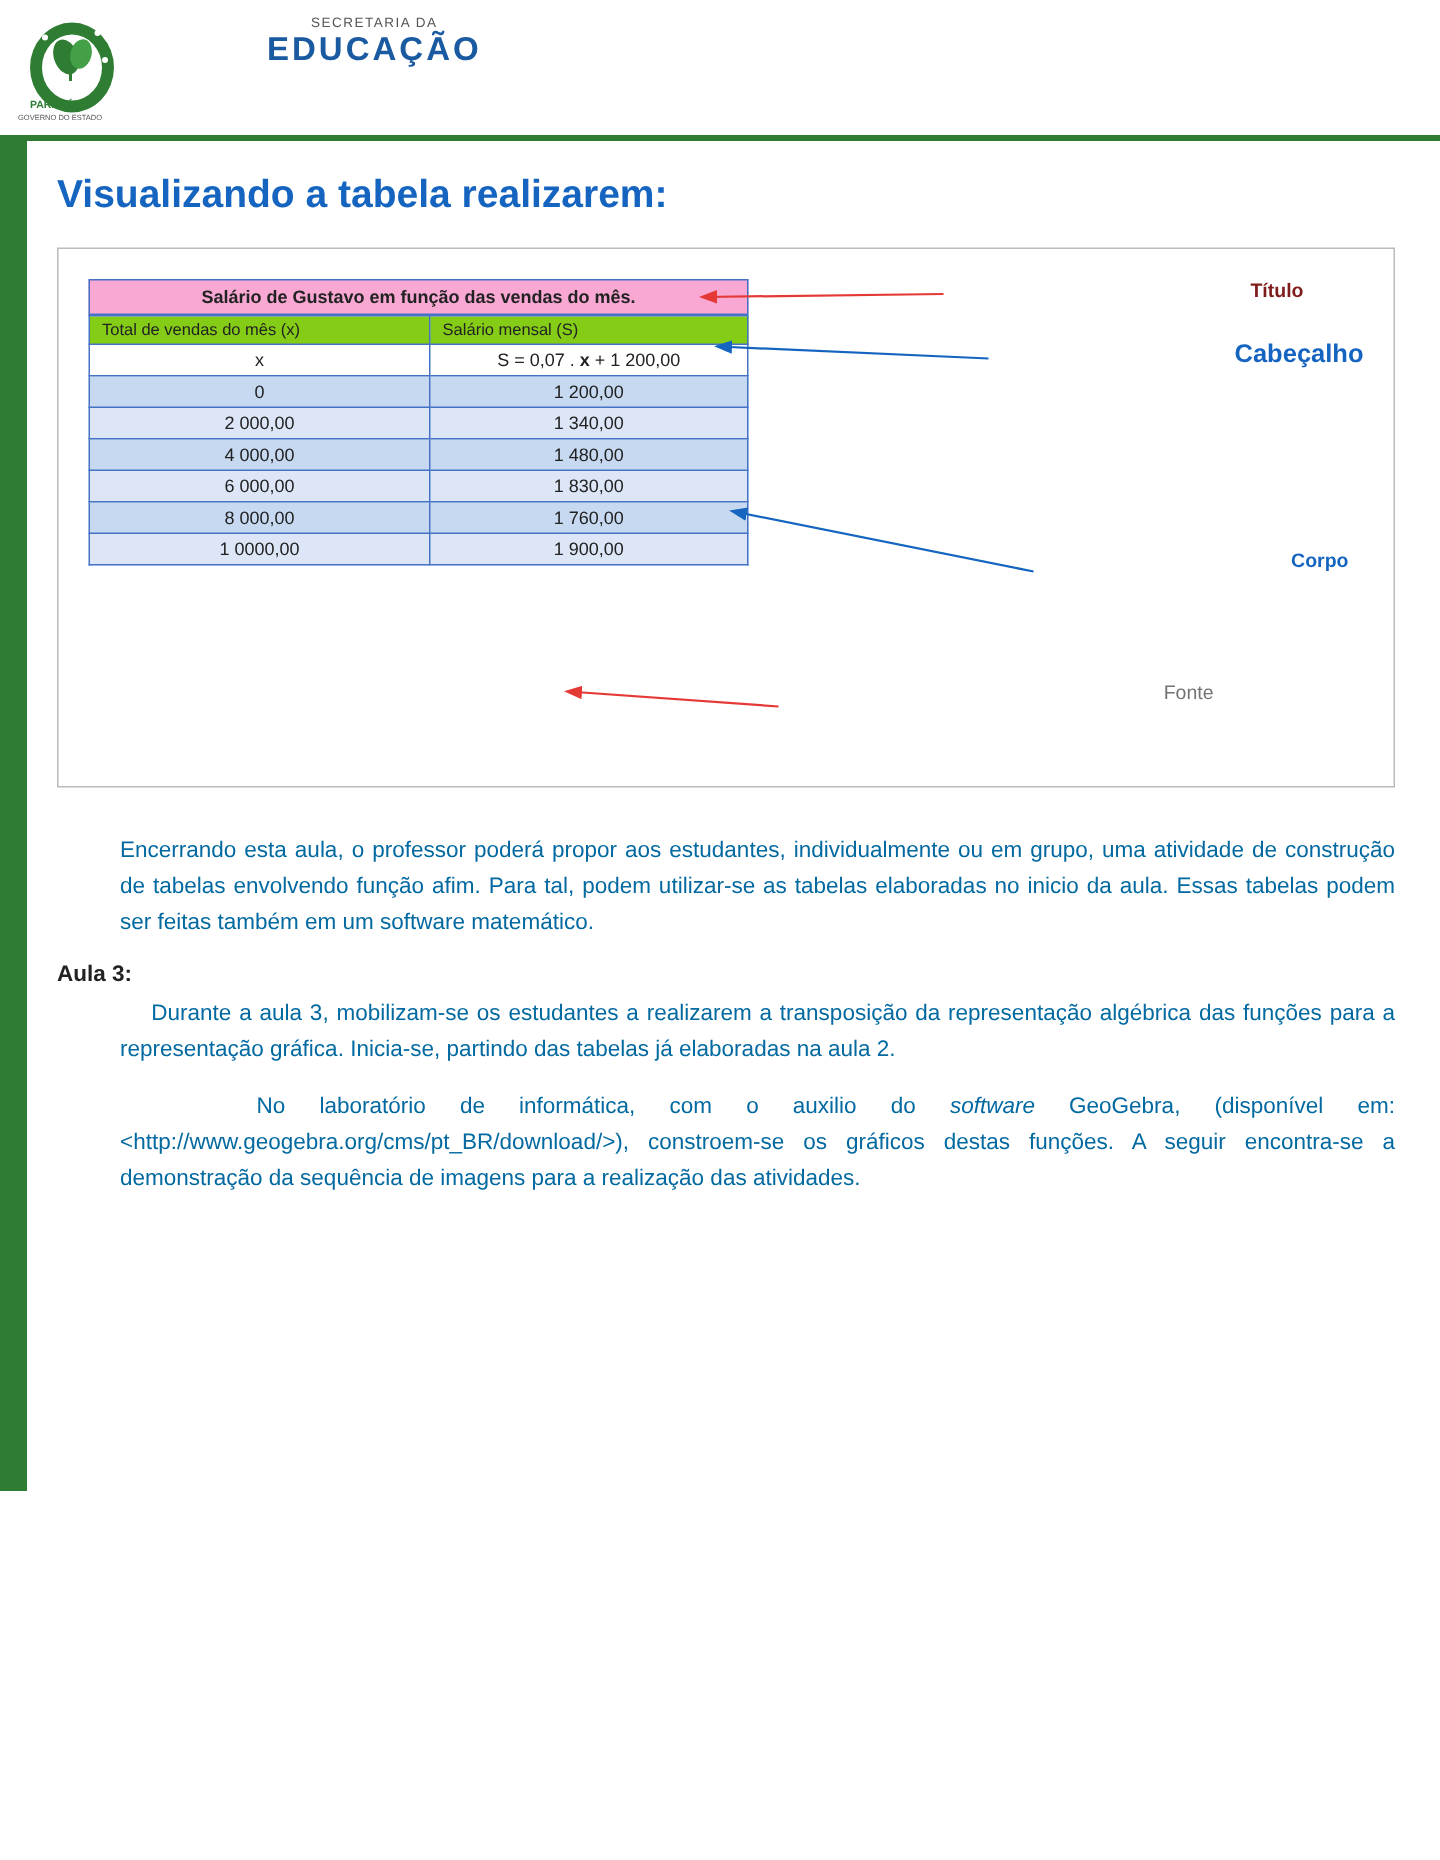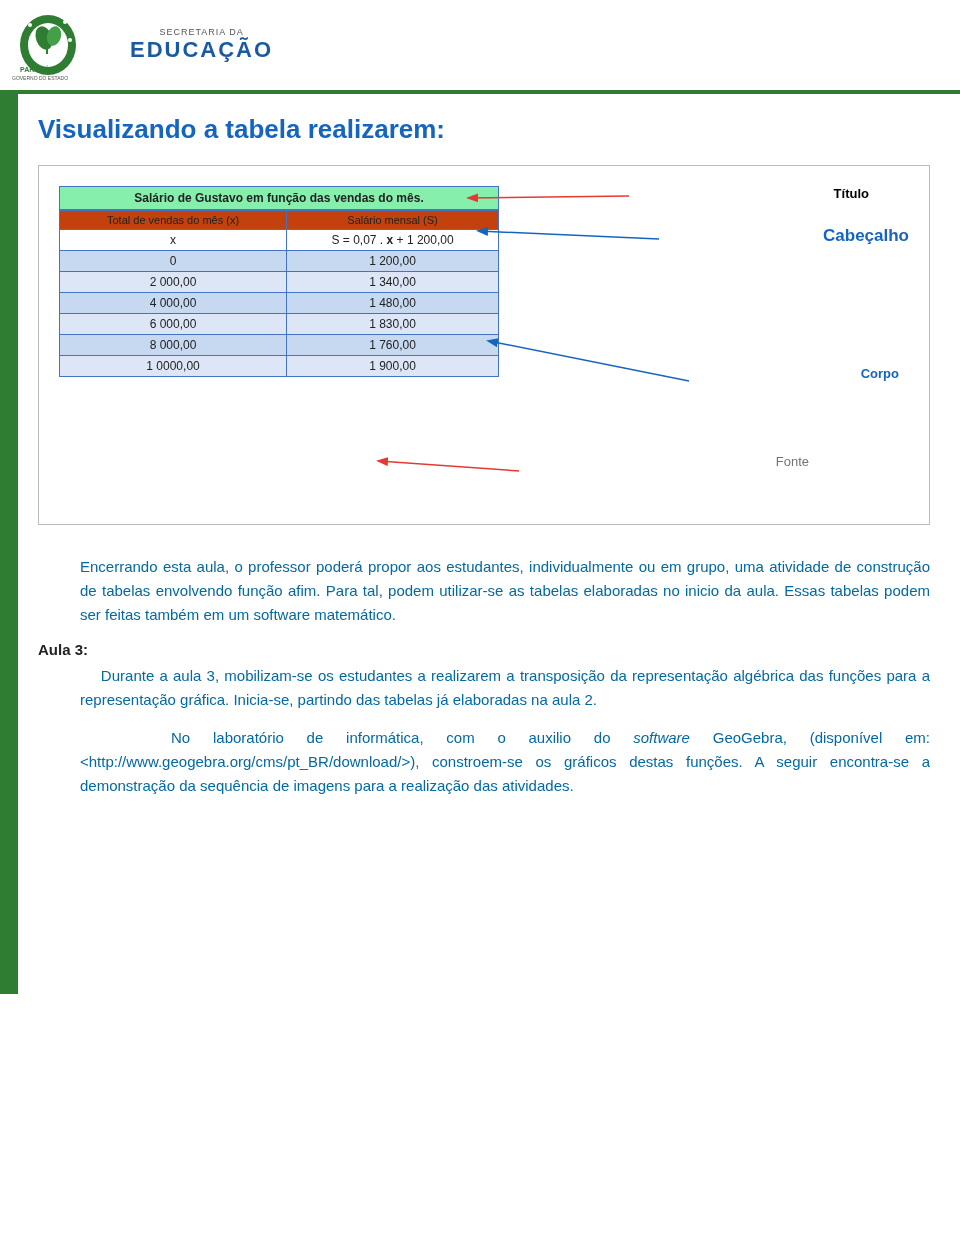--- a/index.html
+++ b/index.html
@@ -7,24 +7,24 @@
       background: #fff;
       font-family: Arial, sans-serif;
       font-size: 15px;
       color: #222;
       width: 960px;
     }
 
     
     .header {
       display: flex;
-      align-items: center;
       padding: 10px 20px 10px 10px;
       border-bottom: 4px solid #2e7d32;
       background: #fff;
+      gap: 48px;
     }
     .header-logo-parana {
       width: 100px;
       height: 70px;
       margin-right: 20px;
       flex-shrink: 0;
     }
     .header-logo-edu {
       display: flex;
       flex-direction: column;
@@ -82,35 +82,35 @@
     
     .data-table-wrapper {
       width: 440px;
     }
     .data-table {
       border-collapse: collapse;
       width: 100%;
       font-size: 12px;
     }
     .data-table caption {
-      background: #86efac;
+      background: #f9a8d4;
       border: 1px solid #4472c4;
       font-weight: bold;
       font-size: 12px;
       padding: 4px 8px;
       text-align: center;
       caption-side: top;
     }
     .data-table thead tr th {
-      background: #c2410c;
+      background: #84cc16;
       border: 1px solid #4472c4;
       padding: 3px 8px;
       font-size: 11px;
       font-weight: normal;
-      text-align: center;
+      text-align: left;
     }
     .data-table tbody tr td {
       border: 1px solid #4472c4;
       padding: 3px 8px;
       text-align: center;
       font-size: 12px;
     }
     .data-table tbody tr:nth-child(odd) td {
       background: #dce6f7;
     }
@@ -130,21 +130,21 @@
       font-size: 11px;
       color: #333;
       margin-top: 2px;
     }
 
     
     .annotation-titulo {
       position: absolute;
       top: 20px;
       right: 60px;
-      color: #000000;
+      color: #7f1d1d;
       font-size: 13px;
       font-weight: bold;
     }
     .annotation-cabecalho {
       position: absolute;
       top: 60px;
       right: 20px;
       color: #1565c0;
       font-size: 17px;
       font-weight: bold;

